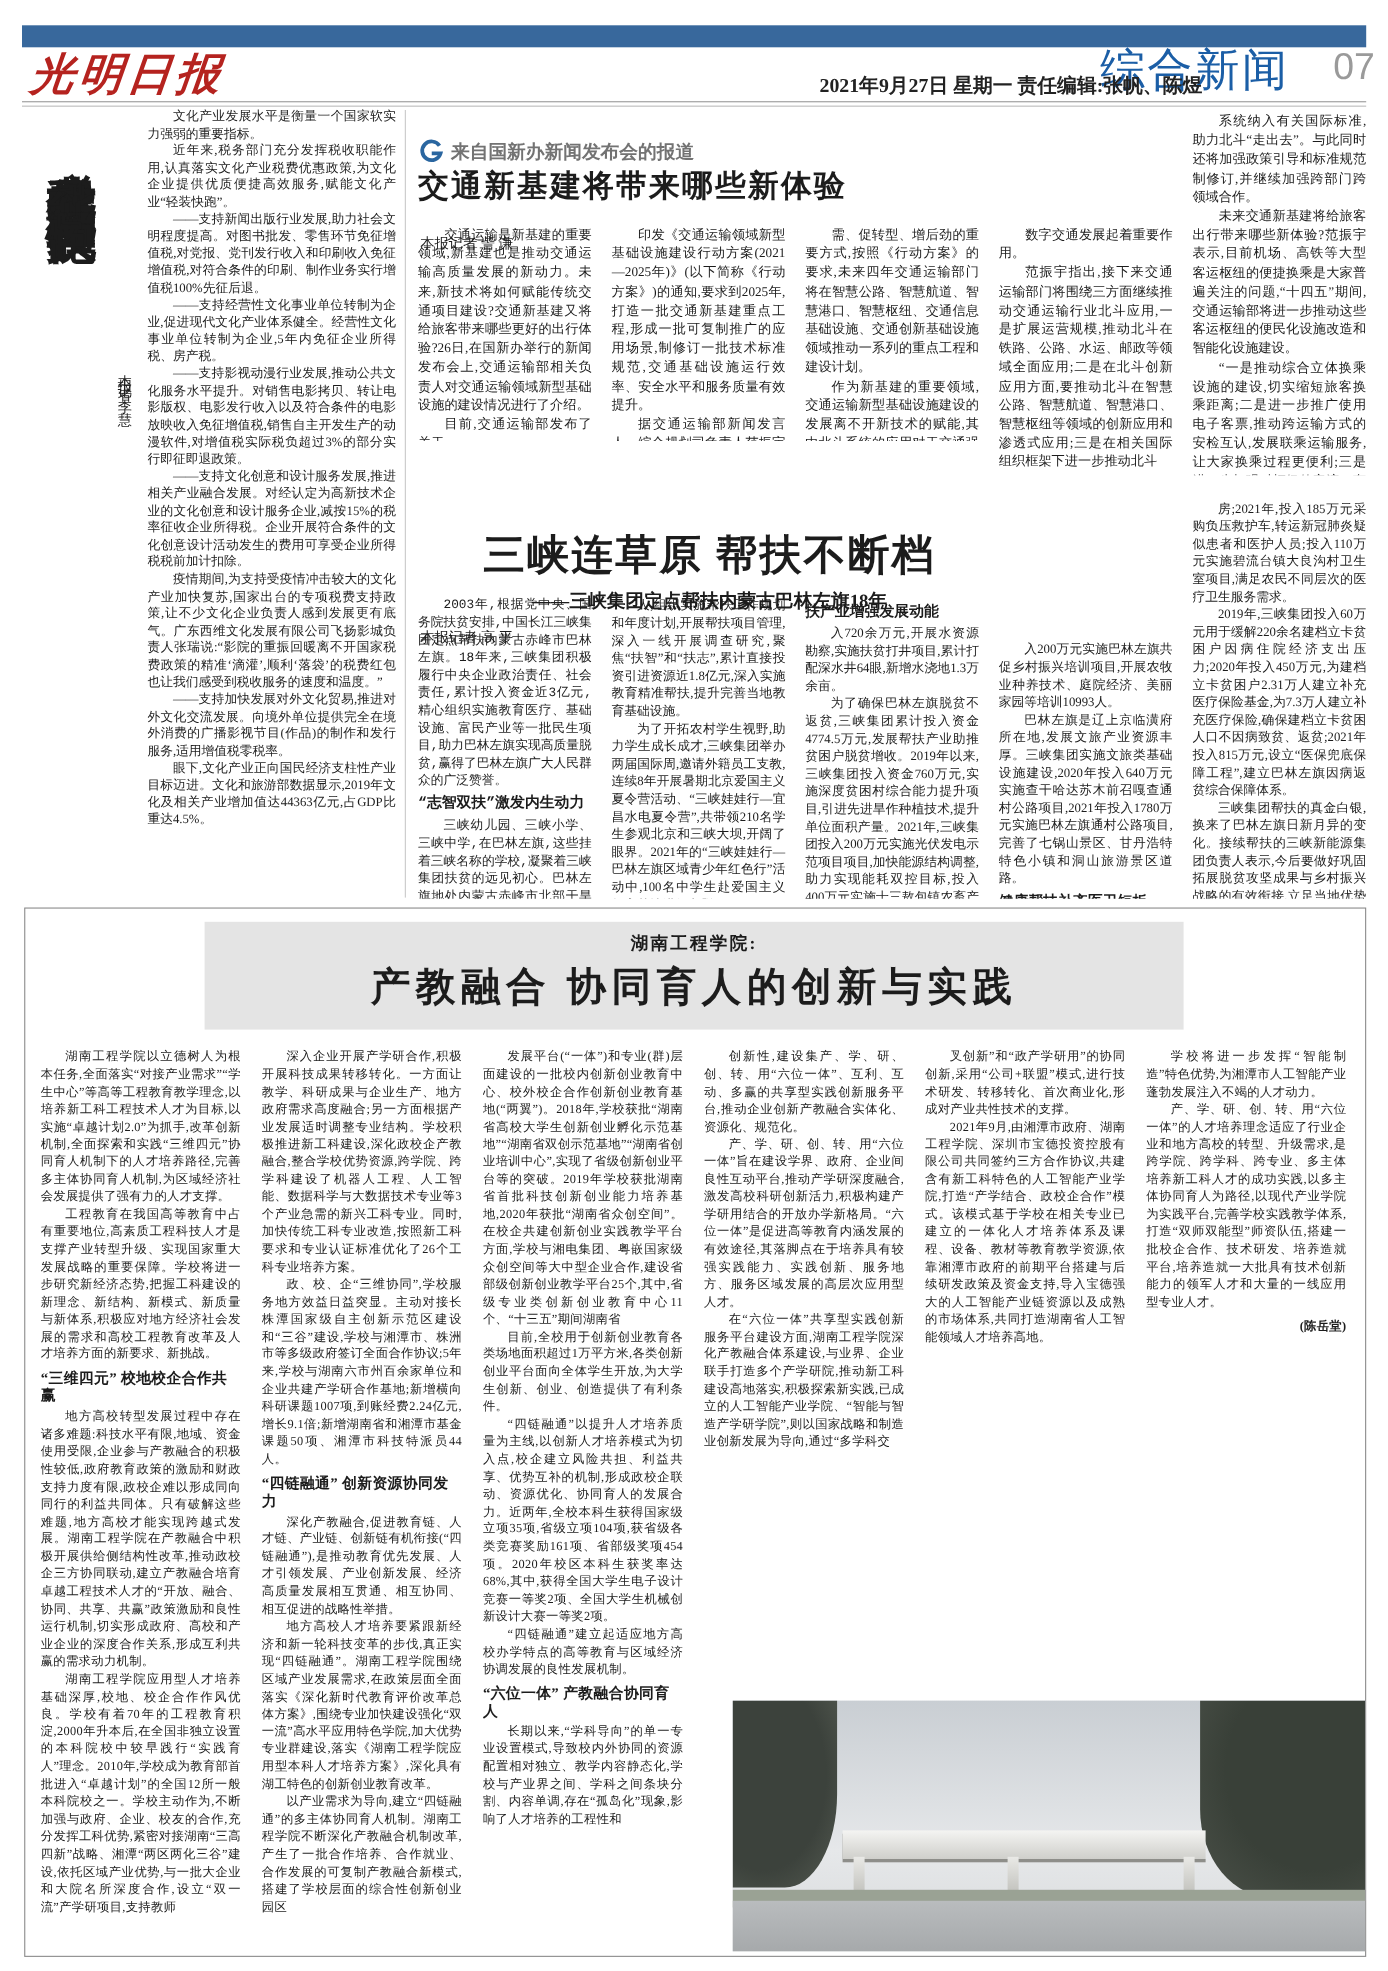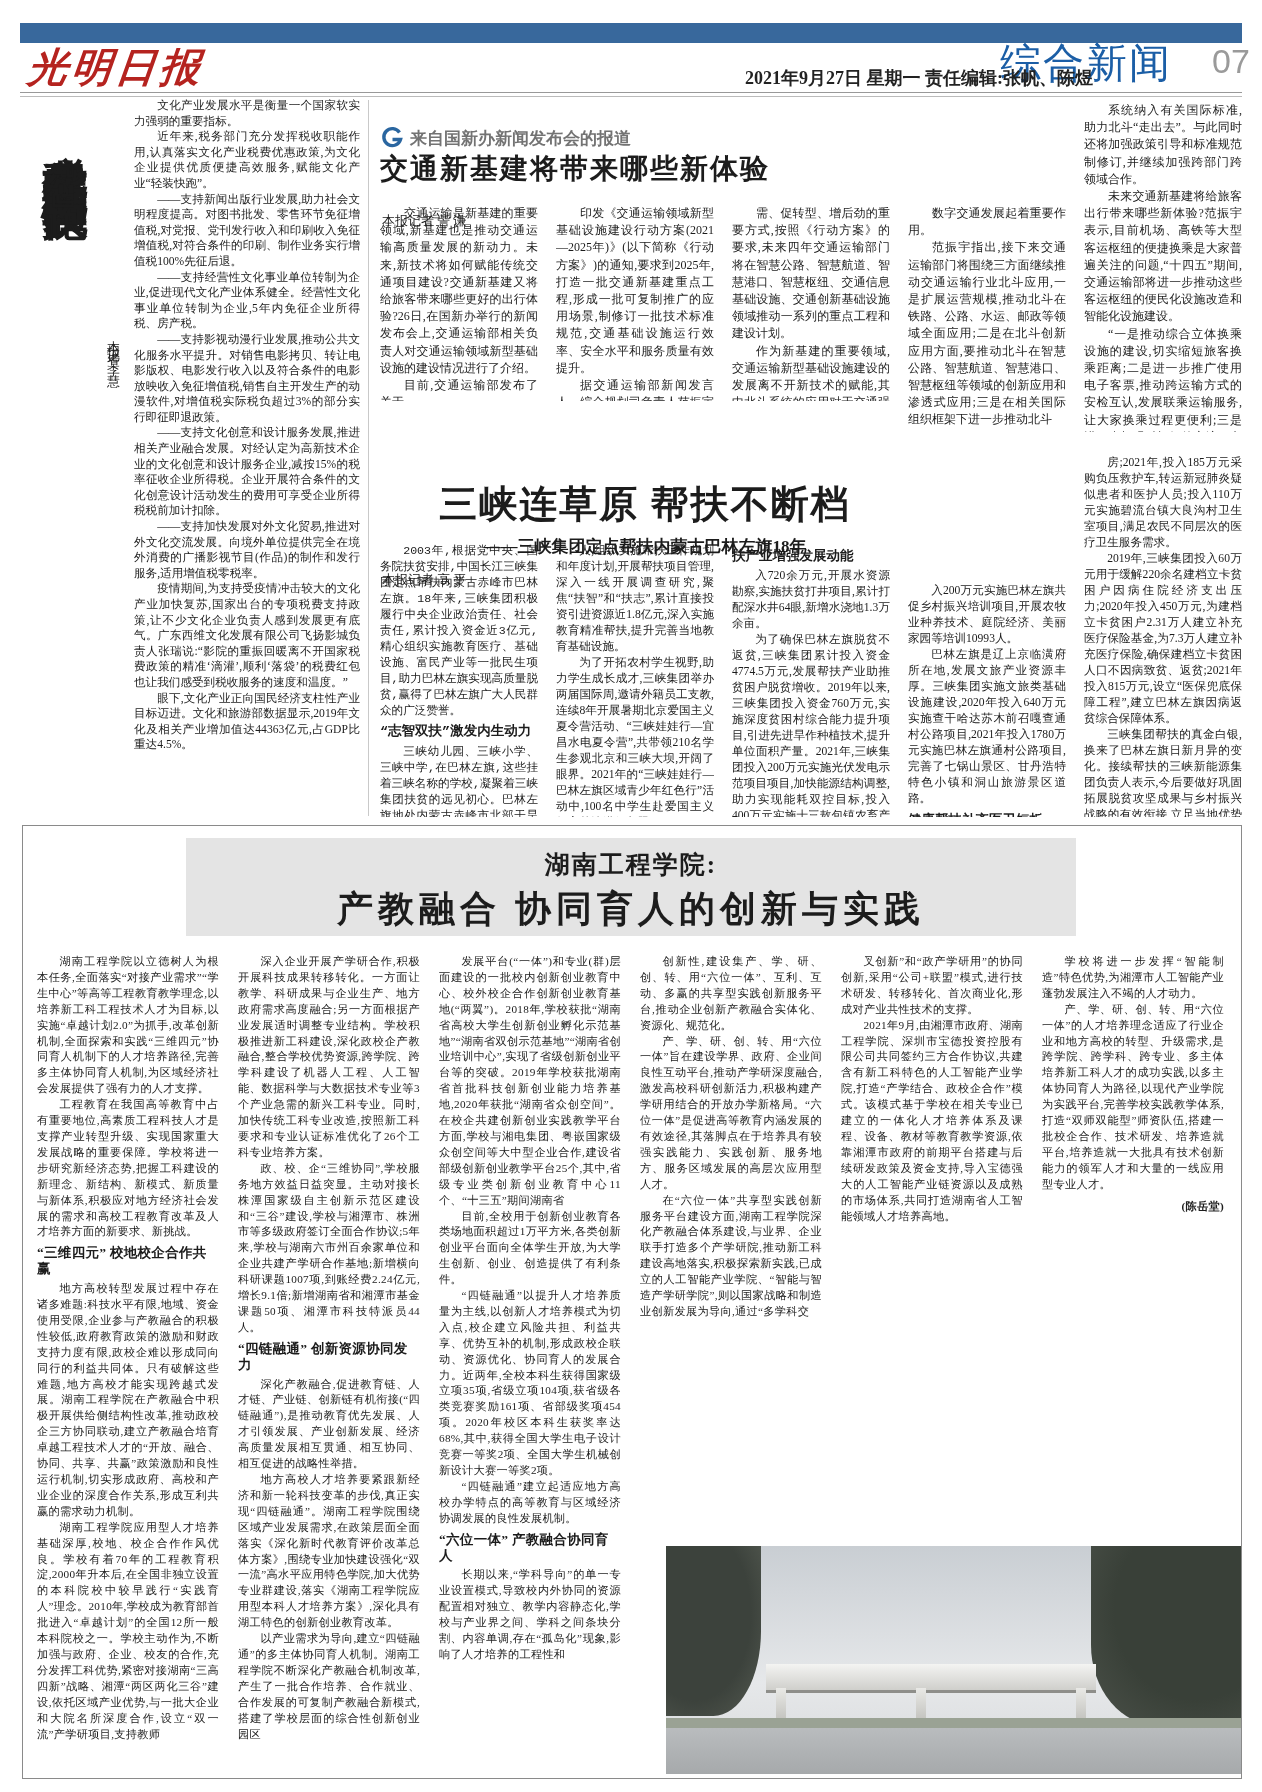--- a/index.html
+++ b/index.html
@@ -38,21 +38,21 @@
   .h1-sx{position:absolute;left:0;top:36px;width:530px;text-align:center;font-weight:bold;font-size:38px;letter-spacing:2px;}
   .h2-sx{position:absolute;left:0;top:92px;width:530px;text-align:center;font-weight:bold;font-size:17px;}
   .scol{width:158px;font-size:11.6px;line-height:16px;}
   .s1{left:0;top:100px;height:274px;font-family:Liberation Mono, monospace;} .s2{left:176px;top:100px;height:274px;}
   .s3{left:352px;top:100px;height:274px;} .s4{left:528px;top:140px;height:234px;}
   .s5{left:704px;top:12px;height:362px;}
   .sub-head{font-weight:bold;font-size:13.5px;text-indent:0;margin:5px 0 4px 0;text-align:left;}
   
   .feature{left:22px;top:825px;width:1218px;height:952px;border:1px solid #8a8a8a;background:#fff;}
   .fhead{position:absolute;left:163px;top:12px;width:890px;height:98px;background:#e4e4e4;text-align:center;}
-  .fh1{font-weight:bold;font-size:25px;margin-top:10px;letter-spacing:2px;}
+  .fh1{font-weight:bold;font-size:16px;margin-top:10px;letter-spacing:2px;}
   .fh2{font-weight:bold;font-size:36px;letter-spacing:5px;margin-top:4px;}
   .fcol{width:182px;font-size:11.2px;line-height:15.9px;letter-spacing:0.3px;}
   .f1{left:14px;top:128px;height:806px;} .f2{left:215px;top:128px;height:806px;}
   .f3{left:416px;top:128px;height:806px;} .f4{left:617px;top:128px;height:585px;}
   .f5{left:818px;top:128px;height:585px;} .f6{left:1019px;top:128px;height:585px;}
   .sig{text-align:right;font-weight:bold;margin-top:6px;}
   
   .photo{left:643px;top:720px;width:575px;height:228px;overflow:hidden;background:linear-gradient(#c9ced3,#e6e8ea 60%,#d7d9da);}
   .ph-trees-l{position:absolute;left:0;top:0;width:95px;height:170px;background:radial-gradient(ellipse at 30% 40%,#3c423c 60%,#555b52 100%);border-radius:0 0 50% 0;}
   .ph-trees-r{position:absolute;right:0;top:0;width:150px;height:180px;background:radial-gradient(ellipse at 70% 35%,#394038 55%,#4c524a 100%);border-radius:0 0 0 45%;}
@@ -77,22 +77,22 @@
 
   <div class="abs vhead">税费优惠赋能文化产业『轻装快跑』</div>
   <div class="abs vbyline">本报记者  李  慧</div>
   <div class="bodycol taxcol">
       <p>文化产业发展水平是衡量一个国家软实力强弱的重要指标。</p>
       <p>近年来,税务部门充分发挥税收职能作用,认真落实文化产业税费优惠政策,为文化企业提供优质便捷高效服务,赋能文化产业“轻装快跑”。</p>
       <p>——支持新闻出版行业发展,助力社会文明程度提高。对图书批发、零售环节免征增值税,对党报、党刊发行收入和印刷收入免征增值税,对符合条件的印刷、制作业务实行增值税100%先征后退。</p>
       <p>——支持经营性文化事业单位转制为企业,促进现代文化产业体系健全。经营性文化事业单位转制为企业,5年内免征企业所得税、房产税。</p>
       <p>——支持影视动漫行业发展,推动公共文化服务水平提升。对销售电影拷贝、转让电影版权、电影发行收入以及符合条件的电影放映收入免征增值税,销售自主开发生产的动漫软件,对增值税实际税负超过3%的部分实行即征即退政策。</p>
       <p>——支持文化创意和设计服务发展,推进相关产业融合发展。对经认定为高新技术企业的文化创意和设计服务企业,减按15%的税率征收企业所得税。企业开展符合条件的文化创意设计活动发生的费用可享受企业所得税税前加计扣除。</p>
+      <p>疫情期间,为支持受疫情冲击较大的文化产业加快复苏,国家出台的专项税费支持政策,让不少文化企业负责人感到发展更有底气。广东西维文化发展有限公司飞扬影城负责人张瑞说:“影院的重振回暖离不开国家税费政策的精准‘滴灌’,顺利‘落袋’的税费红包也让我们感受到税收服务的速度和温度。”</p>
       <p>——支持加快发展对外文化贸易,推进对外文化交流发展。向境外单位提供完全在境外消费的广播影视节目(作品)的制作和发行服务,适用增值税零税率。</p>
-      <p>疫情期间,为支持受疫情冲击较大的文化产业加快复苏,国家出台的专项税费支持政策,让不少文化企业负责人感到发展更有底气。广东西维文化发展有限公司飞扬影城负责人张瑞说:“影院的重振回暖离不开国家税费政策的精准‘滴灌’,顺利‘落袋’的税费红包也让我们感受到税收服务的速度和温度。”</p>
       <p>眼下,文化产业正向国民经济支柱性产业目标迈进。文化和旅游部数据显示,2019年文化及相关产业增加值达44363亿元,占GDP比重达4.5%。</p>
     </div>
 
   <div class="abs trans">
     <div class="kicker">
       <span class="gicon">
         <svg viewBox="0 0 24 24" width="24" height="24">
             <path d="M19.5 6.5 A 8.5 8.5 0 1 0 20.5 13.5 L 12.5 13.5" fill="none" stroke="#2a66a0" stroke-width="3.4"></path>
           </svg>
       </span>

